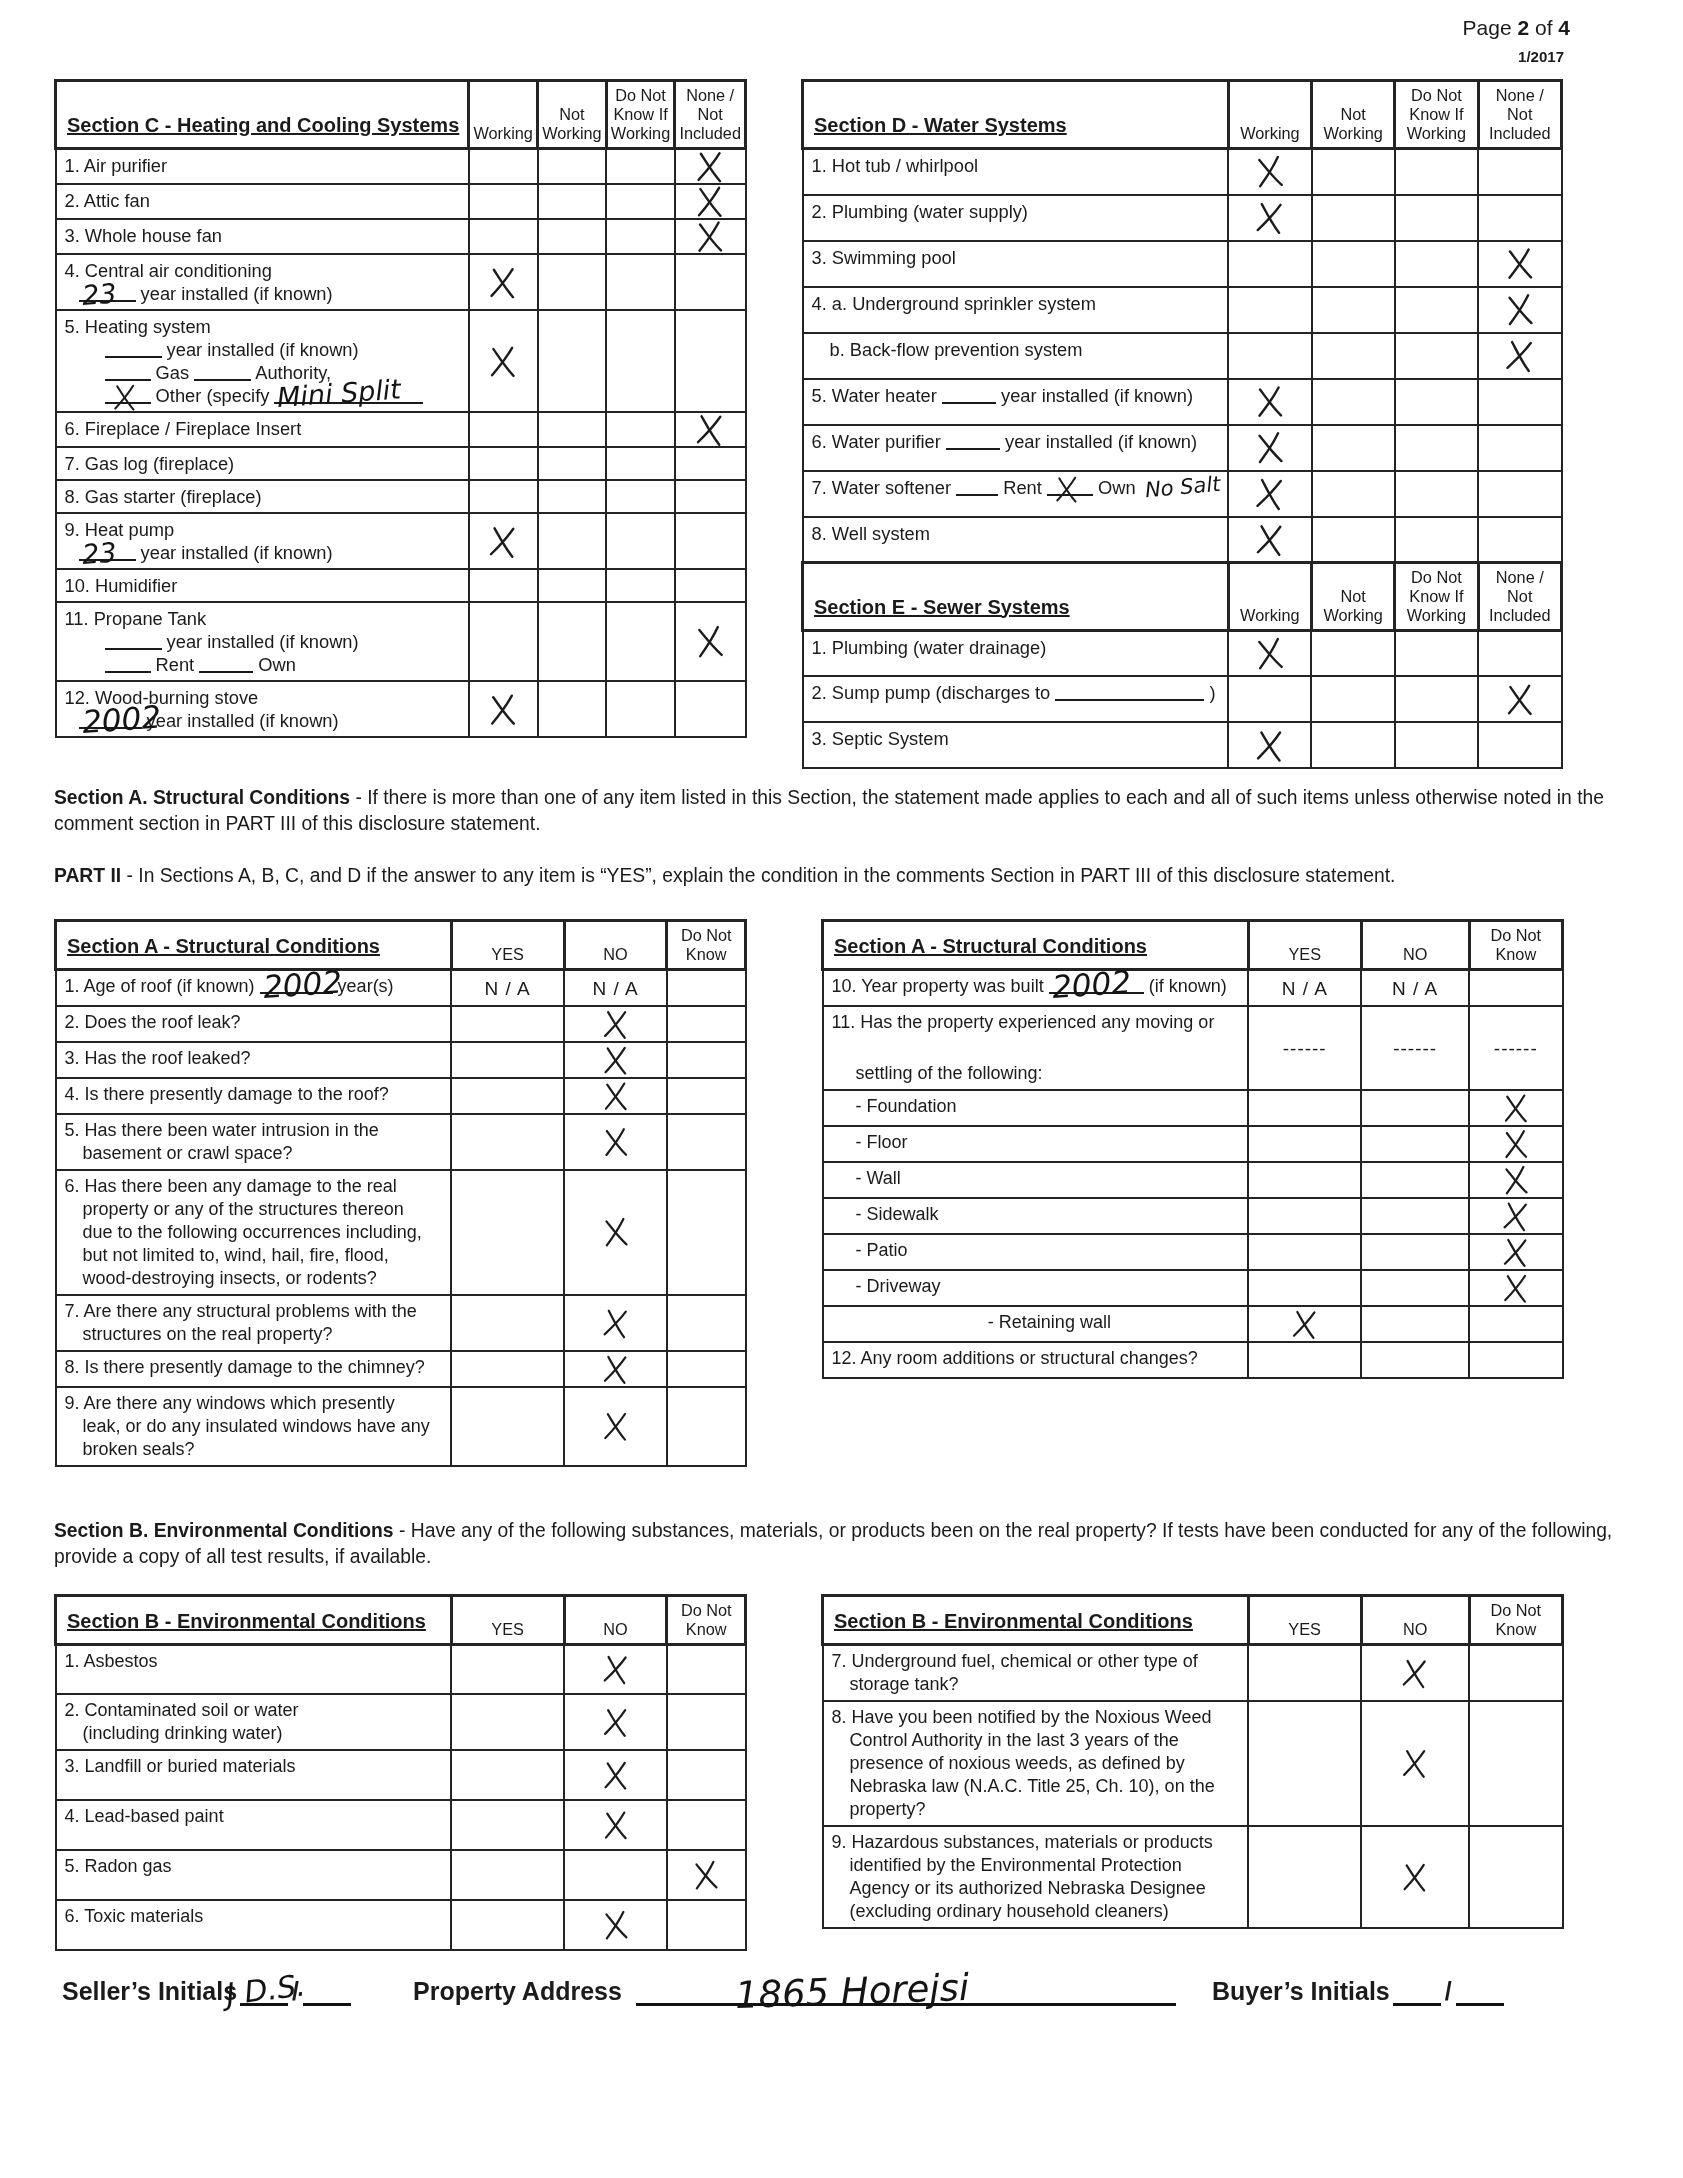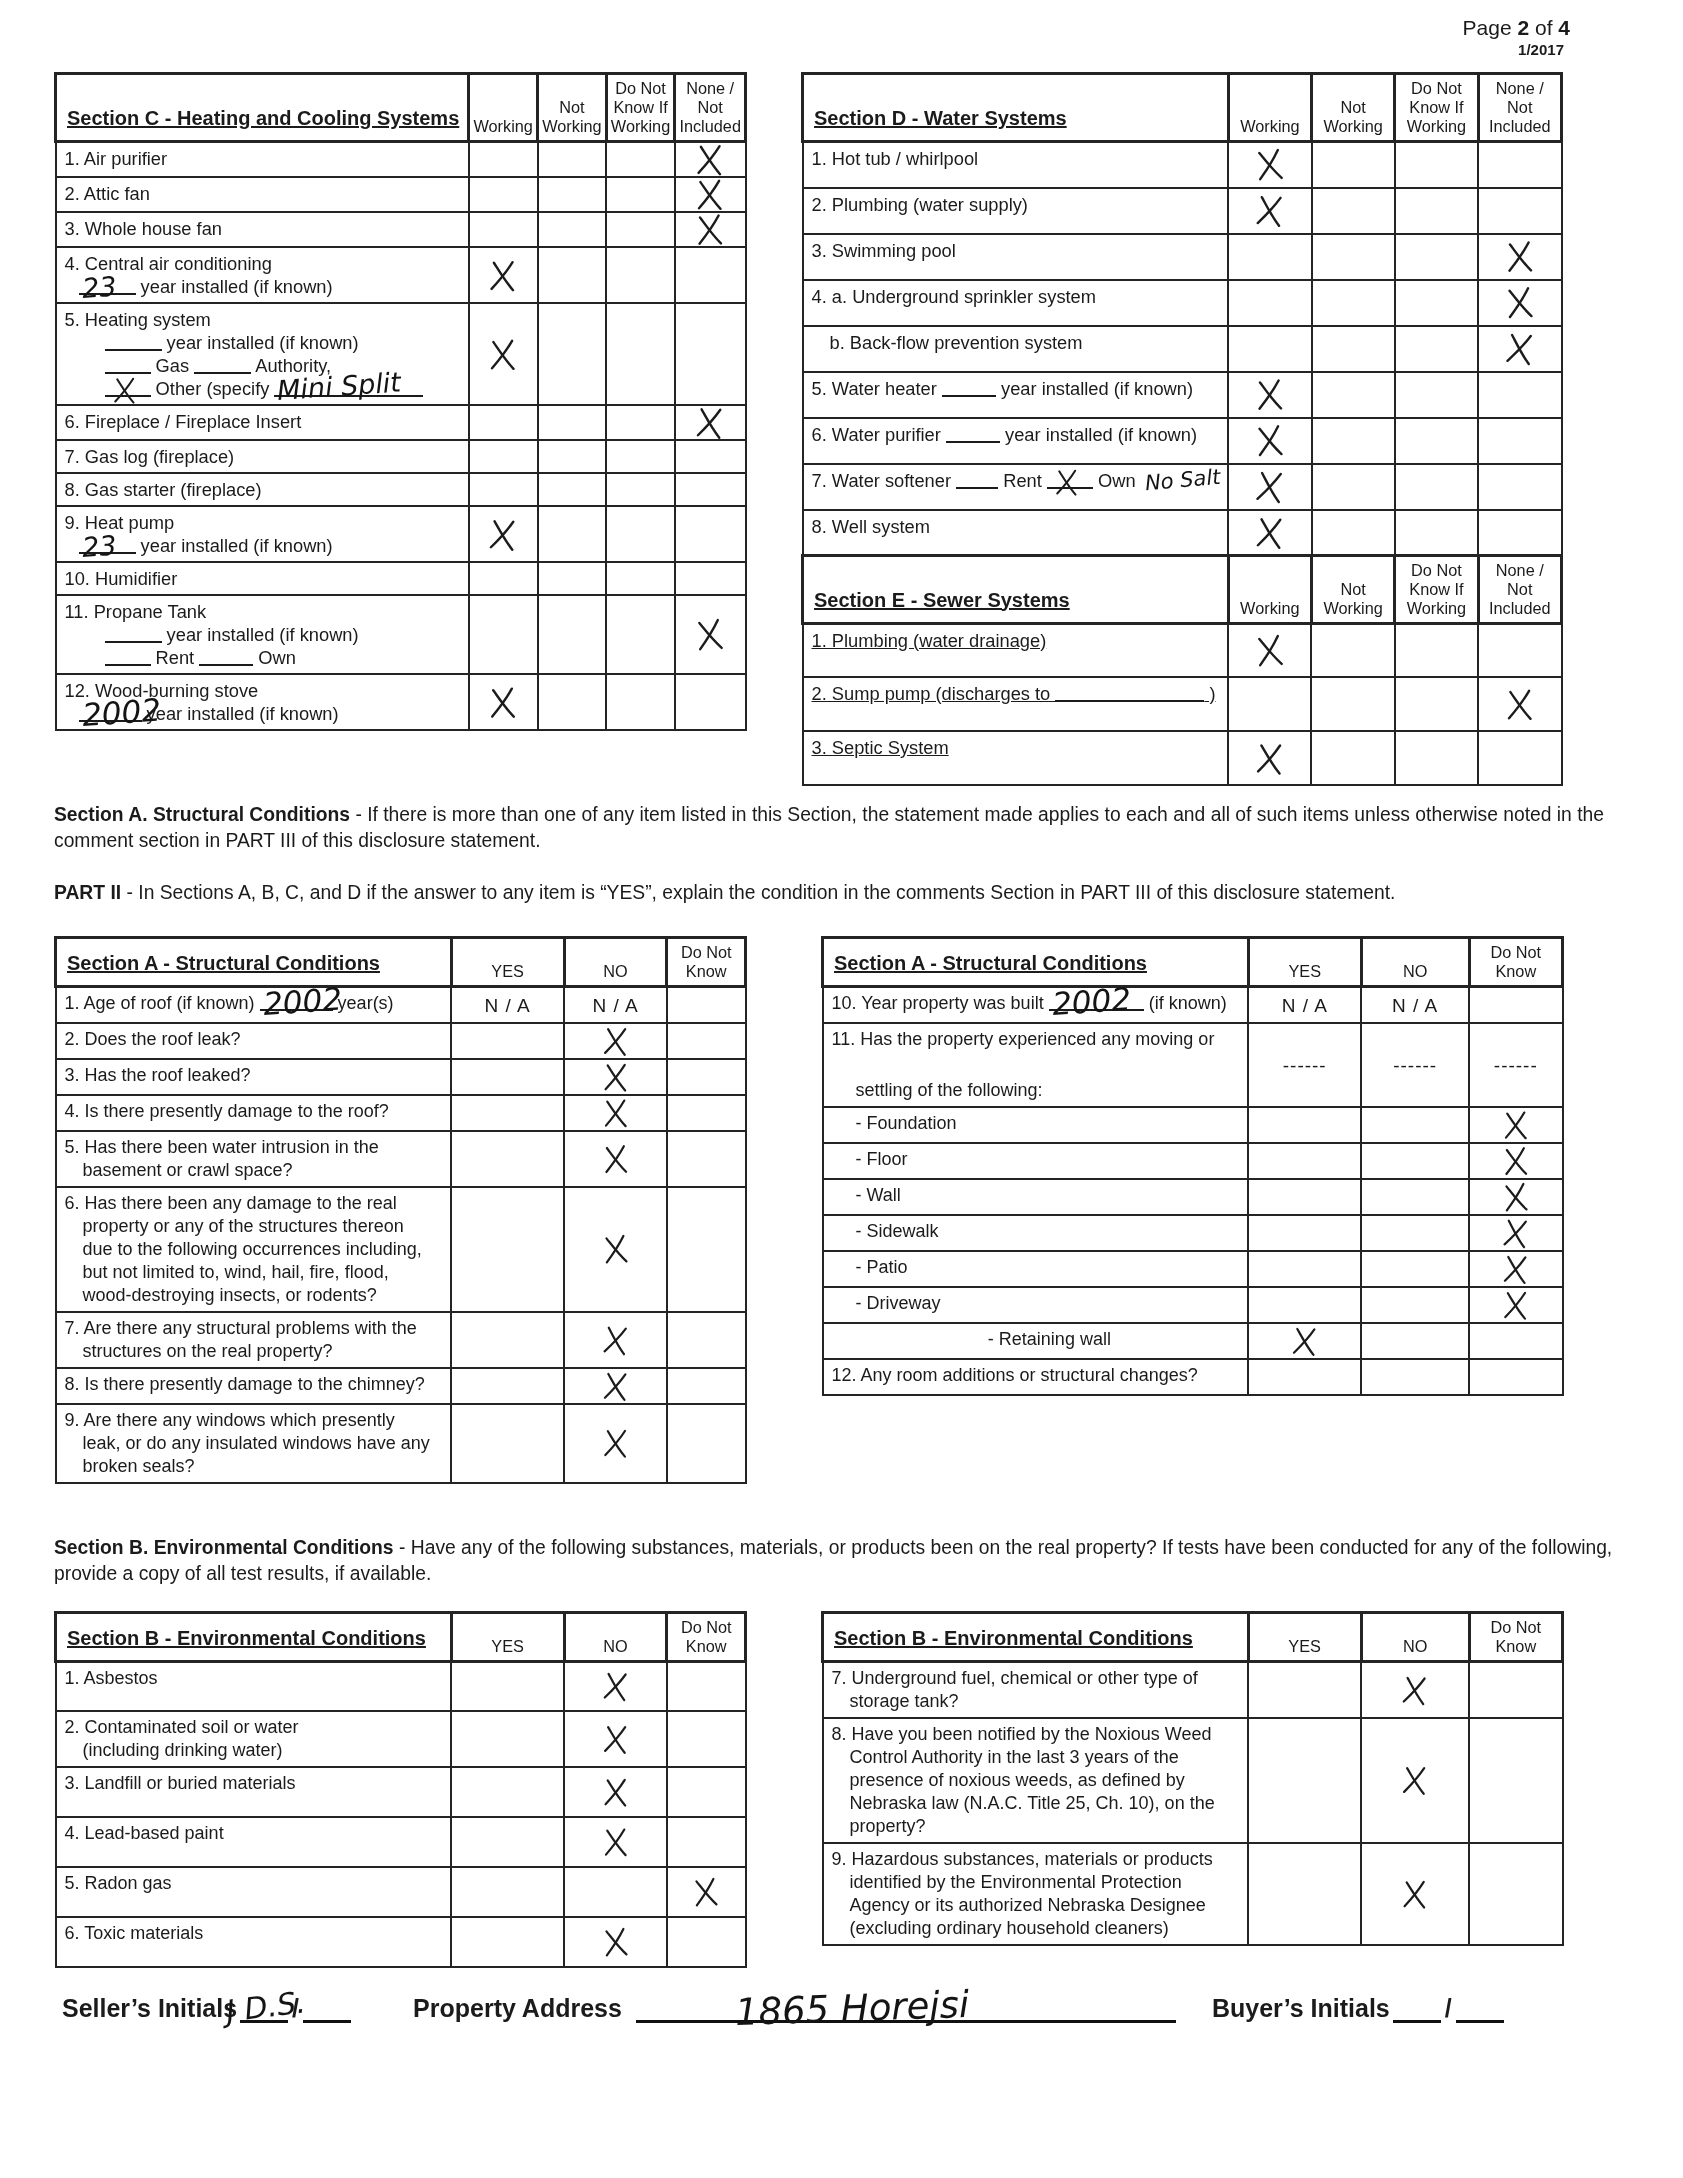--- a/index.html
+++ b/index.html
@@ -4,21 +4,21 @@
 <style>
   *{box-sizing:border-box;margin:0;padding:0;}
   html,body{background:#e8e8e8;}
   body{font-family:"Liberation Sans",sans-serif;color:#1b1b1b;}
   .page{position:relative;width:1683px;height:2178px;background:#ffffff;padding:16px 54px 0 54px;overflow:hidden;}
 
   
   .page-header{text-align:right;padding-right:59px;margin-bottom:14px;}
   .page-num-line{font-size:21px;}
   .page-num-line b{font-weight:bold;}
-  .revision{font-size:15px;font-weight:bold;margin-top:1px;padding-right:6px;}
+  .revision{font-size:15px;font-weight:bold;margin-top:8px;padding-right:6px;}
 
   
   .tables-row{display:flex;align-items:flex-start;}
   .col-left{width:693px;}
   .col-right{width:762px;margin-left:54px;}
   .tables-row.second .col-left{width:693px;}
   .tables-row.second .col-right{width:743px;margin-left:74px;}
 
   
   .ftable{border-collapse:collapse;table-layout:fixed;background:#fff;}
@@ -30,21 +30,21 @@
   .label-cell{padding:4px 4px 4px 8px;vertical-align:top;}
   .rline{line-height:23px;white-space:nowrap;}
   .systems .label-cell{font-size:18.3px;border-radius:8px;}
   .cond .label-cell{font-size:18px;}
   .mark-cell{text-align:center;vertical-align:middle;padding:0;position:relative;}
   .mark-cell svg{display:block;margin:1px auto 0;overflow:visible;}
   .cellText{display:block;text-align:center;font-size:19px;padding-top:3px;letter-spacing:1px;}
 
   .rows-c tbody td{height:28px;}
   .rows-d tbody td{height:46px;}
-  .rows-e tbody td{height:54px;text-decoration:underline;}
+  .rows-e tbody td{height:46px;}
   .cond tbody td{height:36px;}
   .rows-bl tbody td{height:50px;}
   .stack{margin-top:-3px;}
 
   
   .blank{display:inline-block;height:19px;border-bottom:2px solid #1b1b1b;position:relative;vertical-align:baseline;margin-bottom:-2px;}
   .hw{font-family:"DejaVu Sans",sans-serif;font-style:italic;color:#141414;}
   .uwrap .hw{position:absolute;left:4px;bottom:-7px;font-size:27px;white-space:nowrap;transform:rotate(-4deg);transform-origin:left bottom;}
   .uwrap .hw.big{font-size:31px;}
   .hw.free{display:inline-block;font-size:21px;transform:rotate(-5deg);margin-left:4px;}

